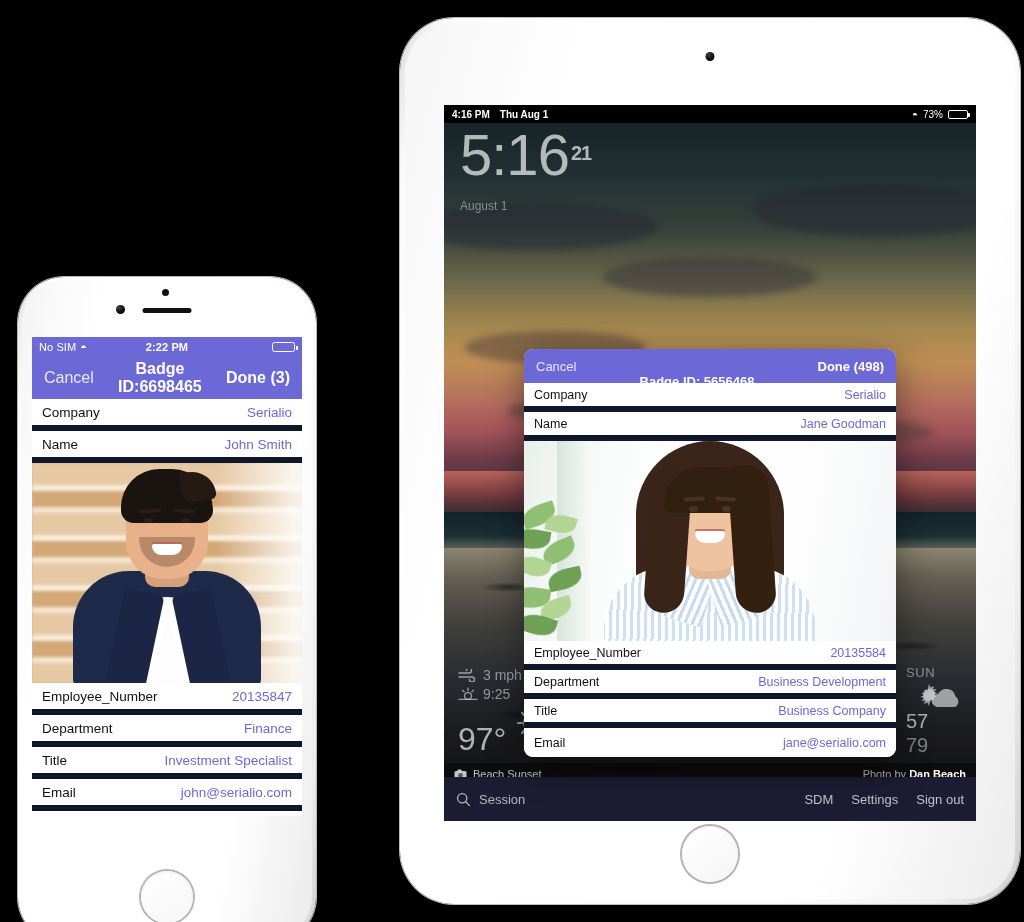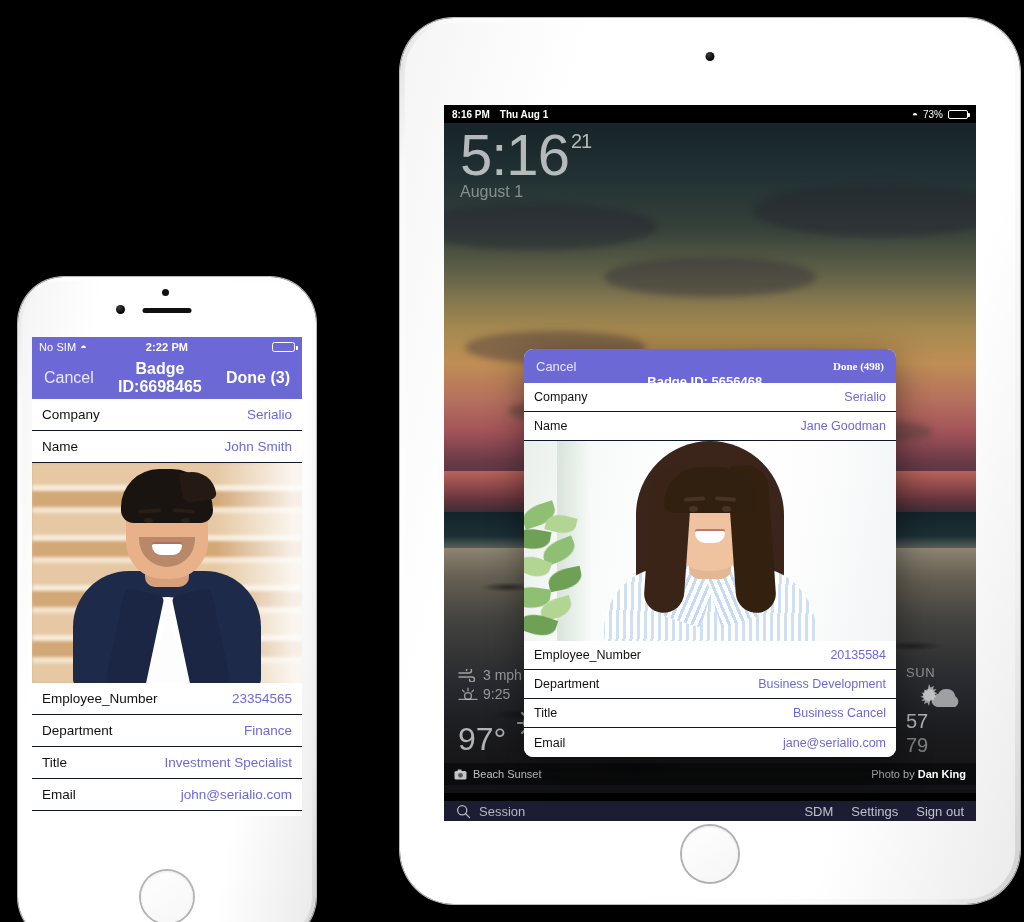--- a/index.html
+++ b/index.html
@@ -73,21 +73,21 @@
     display: flex; align-items: center; padding: 0 12px;
   }
   .ip-nav .nav-left { font-size: 16px; color: #e9e8fa; }
   .ip-nav .nav-title { flex: 1; text-align: center; font-size: 16px; font-weight: 600; }
   .ip-nav .nav-right { font-size: 16px; font-weight: 600; }
 
   
   .frow {
     display: flex; align-items: center; justify-content: space-between;
     padding: 0 10px; background: #fff;
-    border-bottom: 1px solid #0f172a;
+    border-bottom: 6px solid #0f172a;
   }
   .ip-screen .frow { height: 32px; }
   .frow .f-label { font-size: 13.5px; color: #111; }
   .frow .f-value { font-size: 13.5px; color: #6c69d6; text-align: right; }
 
   
   .ip-photo { position: relative; width: 100%; height: 220px; overflow: hidden; background:#d8b68c; }
   .steps { position: absolute; inset: 0;
     background:
       repeating-linear-gradient(180deg,
@@ -197,23 +197,23 @@
       radial-gradient(ellipse 46px 7px at 80% 66%, rgba(16,16,20,.58), transparent 70%),
       radial-gradient(ellipse 70px 10px at 36% 90%, rgba(12,12,16,.55), transparent 70%);
   }
   .wp-shade { position:absolute; inset:0;
     background: linear-gradient(180deg, rgba(0,0,0,.32) 0%, rgba(0,0,0,0) 26%, rgba(0,0,0,0) 62%, rgba(0,0,0,.34) 100%); }
 
   
   .lock-clock { position:absolute; left:16px; top:22px; color:#c9cbcc; z-index:3; }
   .lock-time { font-size: 58px; font-weight: 300; line-height: .95; letter-spacing: -1px;
     color: rgba(208,210,211,.85); display:flex; align-items:flex-start; }
-  .lock-time sup { font-size: 20px; font-weight: 400; margin-top: 5px; margin-left: 2px; }
+  .lock-time sup { font-size: 20px; font-weight: 700; margin-top: 17px; margin-left: 2px; }
   .lock-day { font-size: 28px; font-weight: 300; color: rgba(206,208,209,.72); margin-top: 2px; }
-  .lock-date { font-size: 16px; font-weight: 400; color: rgba(198,200,201,.6); margin-top: 1px; }
+  .lock-date { font-size: 12px; font-weight: 400; color: rgba(198,200,201,.6); margin-top: 17px; }
 
   
   .weather { position:absolute; left:0; right:0; bottom:64px; z-index:3;
     color: rgba(214,216,217,.82); }
   .w-left { position:absolute; left:14px; bottom:0; }
   .w-meta { display:flex; align-items:center; gap:5px; font-size:14px; margin-bottom:3px;
     color: rgba(206,208,209,.68); }
   .w-temp { display:flex; align-items:center; gap:6px; }
   .w-deg { font-size:32px; font-weight:200; line-height:1; color: rgba(212,214,215,.82); margin-top: 15px; }
   .w-days { position:absolute; right:8px; bottom:0; display:flex; gap:2px; }
@@ -224,38 +224,38 @@
   .w-lo { font-size:20px; font-weight:300; color: rgba(190,192,193,.62); margin-top:1px; }
 
   
   .credit-bar { position:absolute; left:0; bottom:36px; width:100%; height:22px; z-index:4;
     display:flex; align-items:center; padding: 0 10px;
     background: rgba(0,0,0,.42); color: rgba(228,230,231,.82); font-size:11px; }
   .credit-bar .c-right { margin-left:auto; color: rgba(216,218,219,.78); }
   .credit-bar .c-right b { color:#fff; font-weight:600; }
 
   
-  .taskbar { position:absolute; left:0; bottom:0; width:100%; height:20px; z-index:5;
+  .taskbar { position:absolute; left:0; bottom:0; width:100%; height:44px; z-index:5;
     background:#1c1c33; display:flex; align-items:center; padding: 0 12px;
     color: rgba(206,208,216,.85); font-size:13px; }
   .taskbar .tb-search { display:flex; align-items:center; gap:8px; }
   .taskbar .tb-right { margin-left:auto; display:flex; align-items:center; gap:18px; }
   .taskbar .tb-right span { color: rgba(214,216,224,.88); }
 
   
   .modal {
     position:absolute; left:80px; top:244px; width:372px;
     background:#fff; border-radius: 9px; overflow:hidden; z-index:8;
     box-shadow: 0 10px 36px rgba(0,0,0,.45);
   }
   .modal-nav { height:34px; background:#6c69d6; color:#fff;
     display:flex; align-items:center; padding: 0 12px; }
   .modal-nav .nav-left { font-size:13px; color:#e7e6fa; }
   .modal-nav .nav-title { flex:1; text-align:center; font-size:13px; font-weight:600;margin-top:30px; }
-  .modal-nav .nav-right { font-size:11px; font-weight:600;font-family:Liberation Serif, serif; }
+  .modal-nav .nav-right { font-size:13px; font-weight:600; }
   .modal .frow { height:29px; }
   .modal .frow .f-label { font-size:12.5px; }
   .modal .frow .f-value { font-size:12.5px; }
 
   
   .pad-photo { position:relative; width:100%; height:200px; overflow:hidden; background:#f3f5f6; }
   .office-bg { position:absolute; inset:0;
     background: linear-gradient(100deg,#e9efe9 0%,#f7f9f9 16%,#ffffff 42%,#fdfdfd 72%,#f2f4f5 100%); }
   .office-win { position:absolute; left:9%; top:0; width:9%; height:100%;
     background: linear-gradient(90deg, rgba(214,226,216,.9), rgba(246,250,247,.4)); }
@@ -348,21 +348,21 @@
         <div class="m-hair"></div>
         <div class="m-brow-l"></div>
         <div class="m-brow-r"></div>
         <div class="m-eye-l"></div>
         <div class="m-eye-r"></div>
         <div class="m-mouth"></div>
       </div>
 
       <div class="frow">
         <span class="f-label">Employee_Number</span>
-        <span class="f-value">23354565</span>
+        <span class="f-value">20135847</span>
       </div>
       <div class="frow">
         <span class="f-label">Department</span>
         <span class="f-value">Finance</span>
       </div>
       <div class="frow">
         <span class="f-label">Title</span>
         <span class="f-value">Investment Specialist</span>
       </div>
       <div class="frow">
@@ -379,21 +379,21 @@
     <div class="ip-home"></div>
   </div>
 
   <div class="ipad">
     <div class="ipad-inner"></div>
     <div class="ipad-camera"></div>
 
     <div class="ipad-screen">
 
       <div class="pad-status">
-        <span class="s-time">8:16 PM</span>
+        <span class="s-time">4:16 PM</span>
         <span class="s-date">Thu Aug 1</span>
         <span class="s-right">
           <span>◓</span>
           <span>73%</span>
           <span class="batt-sm"><span class="batt-fill" style="width:73%"></span></span>
         </span>
       </div>
 
       <div class="wallpaper">
         <div class="wp-sky"></div>
@@ -501,21 +501,21 @@
       </div>
 
       <div class="credit-bar">
         <svg width="13" height="11" viewBox="0 0 13 11" style="margin-right:6px">
           <rect x="0.5" y="2" width="12" height="8.5" rx="1.6" fill="rgba(228,230,231,.85)"></rect>
           <rect x="3.6" y="0.4" width="4" height="2" rx="0.7" fill="rgba(228,230,231,.85)"></rect>
           <circle cx="6.5" cy="6.3" r="2.4" fill="rgba(0,0,0,.55)"></circle>
         </svg>
         <span>Beach Sunset</span>
         <span class="c-right">
-          <span>Photo by </span><b>Dan King</b>
+          <span>Photo by </span><b>Dan Beach</b>
         </span>
       </div>
 
       <div class="taskbar">
         <div class="tb-search">
           <svg width="15" height="15" viewBox="0 0 15 15">
             <circle cx="6.2" cy="6.2" r="4.6" fill="none" stroke="rgba(206,208,216,.85)" stroke-width="1.3"></circle>
             <line x1="9.7" y1="9.7" x2="13.6" y2="13.6" stroke="rgba(206,208,216,.85)" stroke-width="1.3" stroke-linecap="round"></line>
           </svg>
           <span>Session</span>
@@ -576,21 +576,21 @@
         <div class="frow">
           <span class="f-label">Employee_Number</span>
           <span class="f-value">20135584</span>
         </div>
         <div class="frow">
           <span class="f-label">Department</span>
           <span class="f-value">Business Development</span>
         </div>
         <div class="frow">
           <span class="f-label">Title</span>
-          <span class="f-value">Business Cancel</span>
+          <span class="f-value">Business Company</span>
         </div>
         <div class="frow" style="border-bottom:none">
           <span class="f-label">Email</span>
           <span class="f-value">jane@serialio.com</span>
         </div>
       </div>
 
     </div>
 
     <div class="ipad-home"></div>

